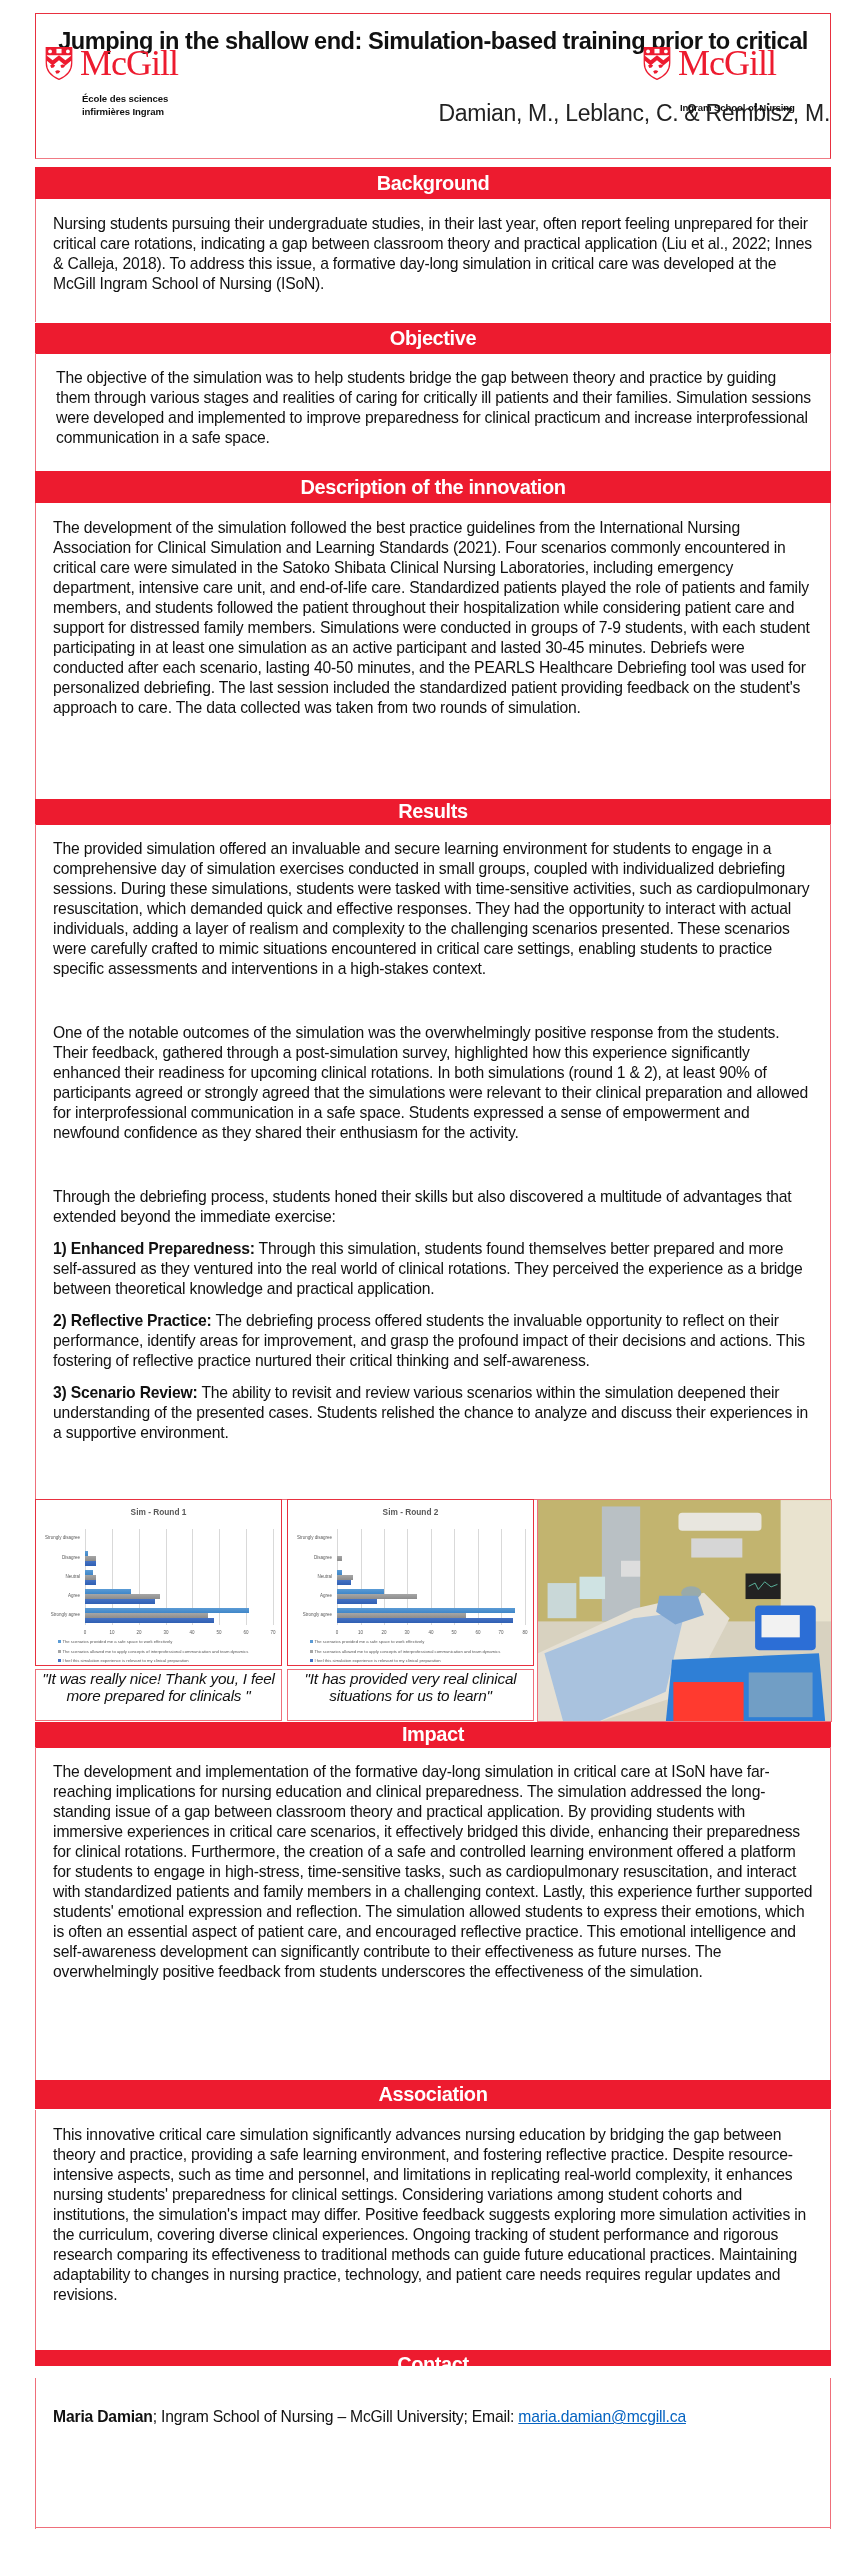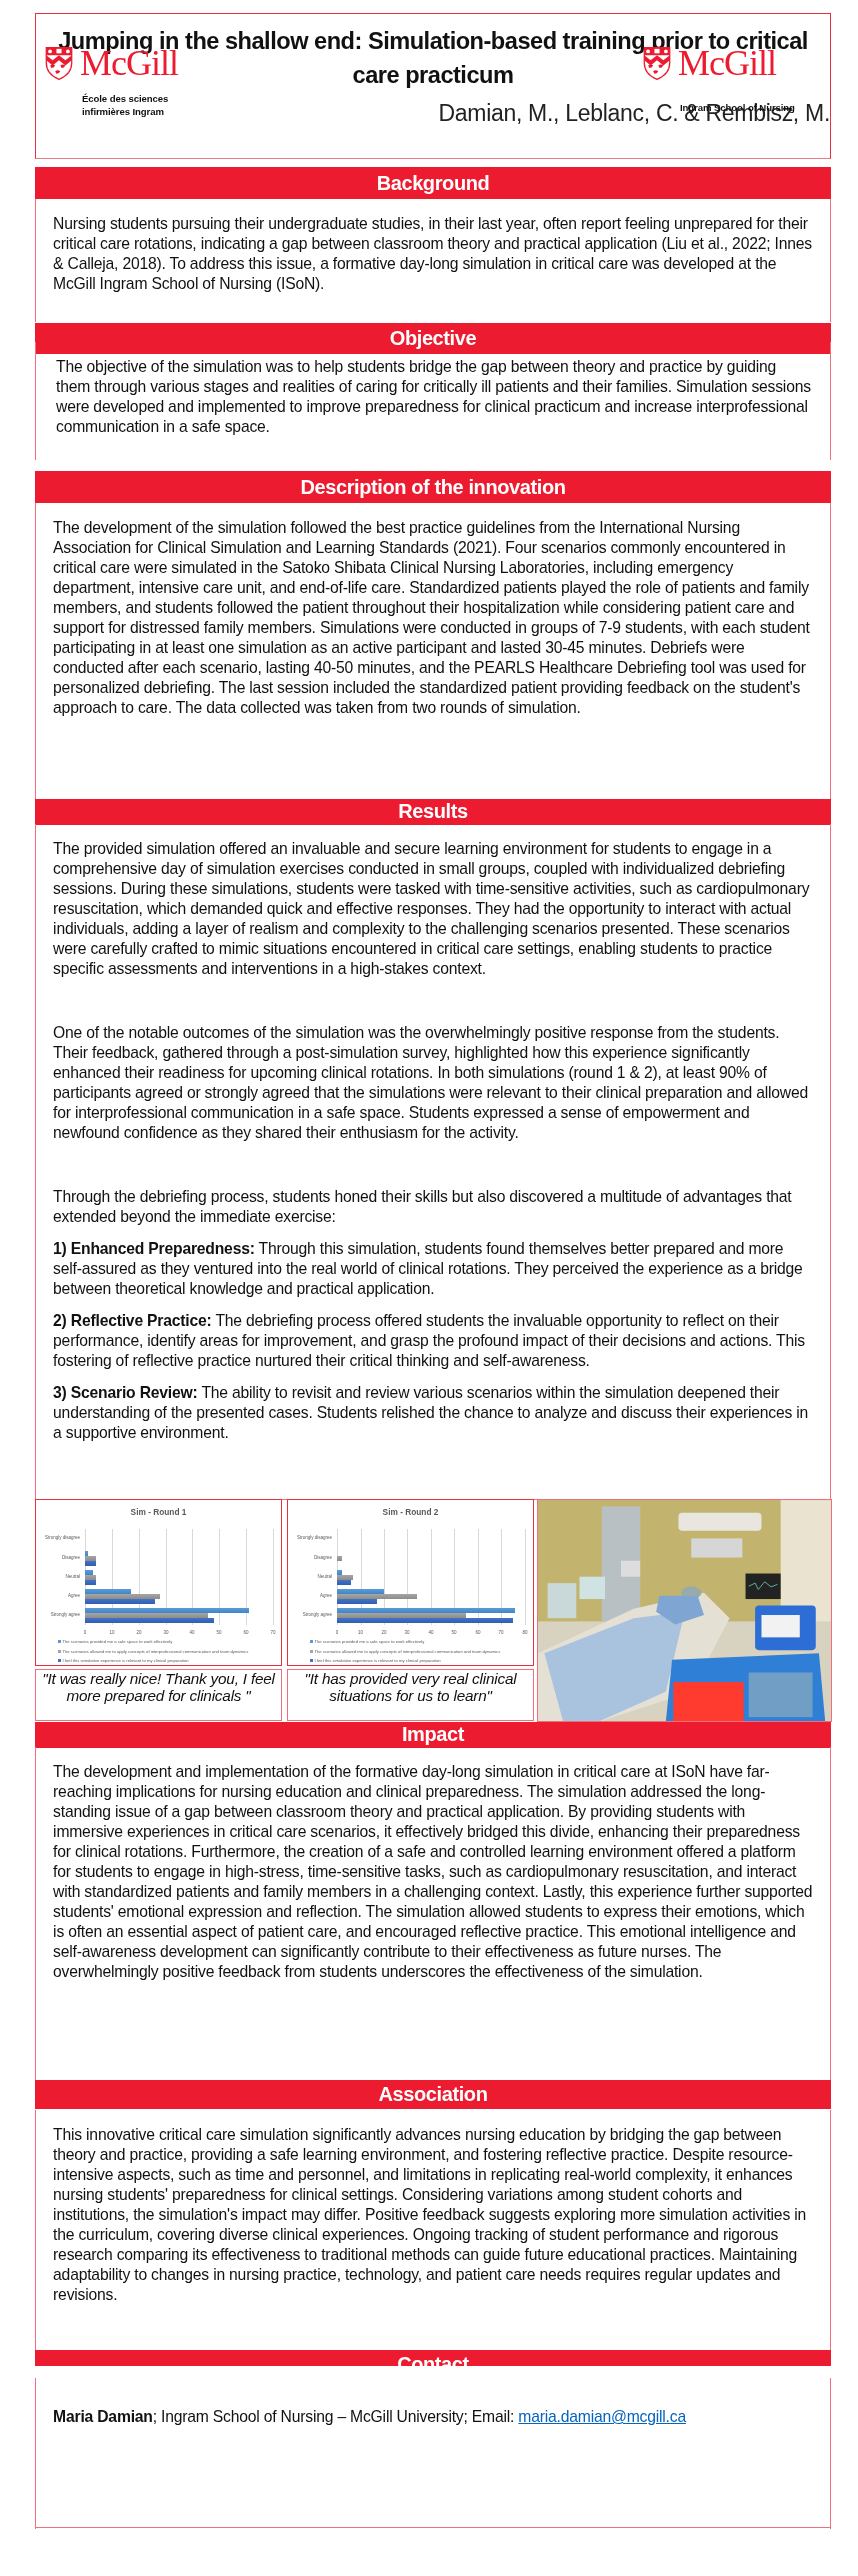--- a/index.html
+++ b/index.html
@@ -70,21 +70,20 @@
 
   .contact-line { font-size: 15.7px; line-height: 20px; }
   .contact-line a { color: #0563c1; text-decoration: underline; }
   .box-bottom { position:absolute; left:35px; width:796px; height:1.3px; background:#ef6f7a; }
 </style>
 </head>
 <body>
 
 <div class="abs header-box">
   <div class="title-line1">Jumping in the shallow end: Simulation-based training prior to critical</div>
-  <div class="title-line2">care practicum</div>
   <div class="authors">Damian, M., Leblanc, C. &amp; Rembisz, M.</div>
 
   <div class="logo" style="left:9px; top:32px;">
     <svg class="shield" viewBox="0 0 44 54">
       <path d="M2 2 H42 V26 C42 40 32 48 22 52 C12 48 2 40 2 26 Z" fill="#fff" stroke="#ed1b2f" stroke-width="2"></path>
       <path d="M2 2 H42 V14 H2 Z" fill="#ed1b2f"></path>
       <path d="M2 14 L12 22 L22 14 L32 22 L42 14 V22 L32 30 L22 22 L12 30 L2 22 Z" fill="#ed1b2f"></path>
       <path d="M8 30 q4 -3 8 0 q-2 4 -6 4 z M24 30 q4 -3 8 0 q-2 4 -6 4 z M16 39 q4 -3 8 0 q-2 4 -6 4 z" fill="#ed1b2f"></path>
       <rect x="18" y="4" width="8" height="7" fill="#fff"></rect>
       <circle cx="8" cy="8" r="3" fill="#fff"></circle>
@@ -109,21 +108,21 @@
     <div class="sub" style="left:37px; top:55px;">Ingram School of Nursing</div>
   </div>
 </div>
 
 <div class="sec-head" style="top:167px; height:32px; line-height:32px;">Background</div>
 <div class="sec-body" style="top:199px; height:123px;">
   <p>Nursing students pursuing their undergraduate studies, in their last year, often report feeling unprepared for their critical care rotations, indicating a gap between classroom theory and practical application (Liu et al., 2022; Innes &amp; Calleja, 2018). To address this issue, a formative day-long simulation in critical care was developed at the McGill Ingram School of Nursing (ISoN).</p>
 </div>
 
 <div class="sec-head" style="top:323px; height:31px; line-height:31px;">Objective</div>
-<div class="sec-body" style="top:342px; height:118px;padding-left:8px;">
+<div class="sec-body" style="top:353px; height:118px;padding-left:8px;">
   <p>The objective of the simulation was to help students bridge the gap between theory and practice by guiding them through various stages and realities of caring for critically ill patients and their families. Simulation sessions were developed and implemented to improve preparedness for clinical practicum and increase interprofessional communication in a safe space.</p>
 </div>
 
 <div class="sec-head" style="top:471px; height:32px; line-height:32px;">Description of the innovation</div>
 <div class="sec-body" style="top:503px; height:296px;">
   <p>The development of the simulation followed the best practice guidelines from the International Nursing Association for Clinical Simulation and Learning Standards (2021). Four scenarios commonly encountered in critical care were simulated in the Satoko Shibata Clinical Nursing Laboratories, including emergency department, intensive care unit, and end-of-life care. Standardized patients played the role of patients and family members, and students followed the patient throughout their hospitalization while considering patient care and support for distressed family members. Simulations were conducted in groups of 7-9 students, with each student participating in at least one simulation as an active participant and lasted 30-45 minutes. Debriefs were conducted after each scenario, lasting 40-50 minutes, and the PEARLS Healthcare Debriefing tool was used for personalized debriefing. The last session included the standardized patient providing feedback on the student's approach to care. The data collected was taken from two rounds of simulation.</p>
 </div>
 
 <div class="sec-head" style="top:799px; height:25.6px; line-height:24px;">Results</div>
 <div class="sec-body" style="top:824px; height:676px;">

